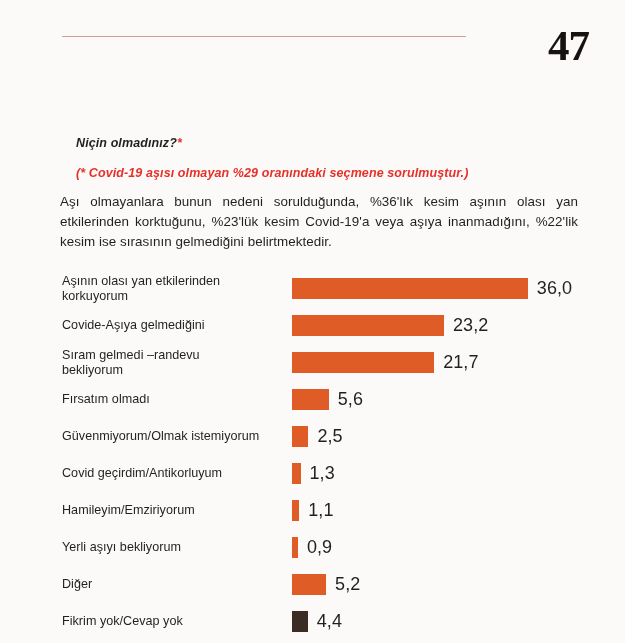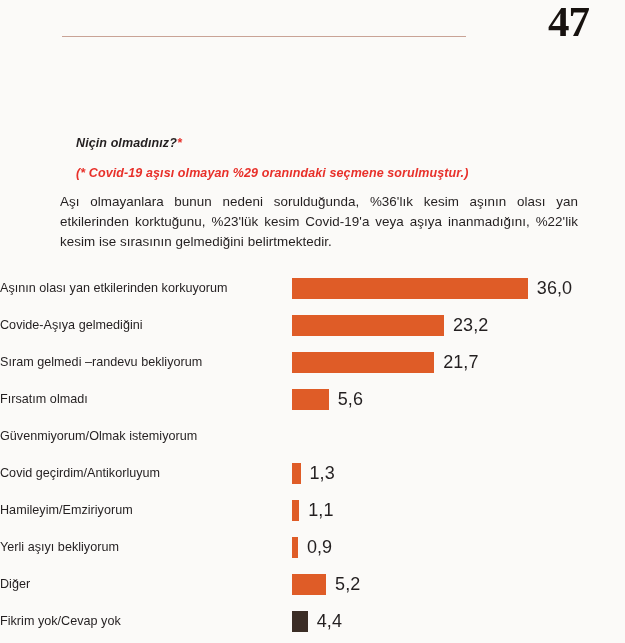--- a/index.html
+++ b/index.html
@@ -28,21 +28,21 @@
     position: absolute;
     left: 62px;
     top: 36px;
     width: 404px;
     height: 0;
     border-top: 1.4px solid #c9a396;
   }
   .page-number {
     position: absolute;
     right: 36px;
-    top: 0;
+    top: 24px;
     font-family: "Liberation Serif", "DejaVu Serif", serif;
     font-size: 43px;
     font-weight: bold;
     letter-spacing: -1px;
     color: #17120f;
     line-height: 1;
   }
 
   
   .q-block {
@@ -100,20 +100,21 @@
   .row-label {
     position: absolute;
     left: 0;
     width: 272px;
     padding-right: 10px;
     box-sizing: border-box;
     text-align: left;
     font-size: 12.6px;
     color: #231f20;
     line-height: 15px;
+    padding-left: 62px;
     letter-spacing: .02px;
   }
   .bar-area {
     position: absolute;
     left: 292px;
     top: 0;
     height: 37px;
     display: flex;
     align-items: center;
   }
@@ -174,20 +175,24 @@
       </div>
       <div class="row">
         <div class="row-label">Fırsatım olmadı</div>
         <div class="bar-area">
           <span class="bar" style="width: 36.68px; background: rgb(223, 92, 39);"></span>
           <span class="bar-value">5,6</span>
         </div>
       </div>
       <div class="row">
         <div class="row-label">Güvenmiyorum/Olmak istemiyorum</div>
+        <div class="bar-area">
+          <span class="bar" style="width: 16.375px; background: rgb(223, 92, 39);"></span>
+          <span class="bar-value">2,5</span>
+        </div>
       </div>
       <div class="row">
         <div class="row-label">Covid geçirdim/Antikorluyum</div>
         <div class="bar-area">
           <span class="bar" style="width: 8.515px; background: rgb(223, 92, 39);"></span>
           <span class="bar-value">1,3</span>
         </div>
       </div>
       <div class="row">
         <div class="row-label">Hamileyim/Emziriyorum</div>

